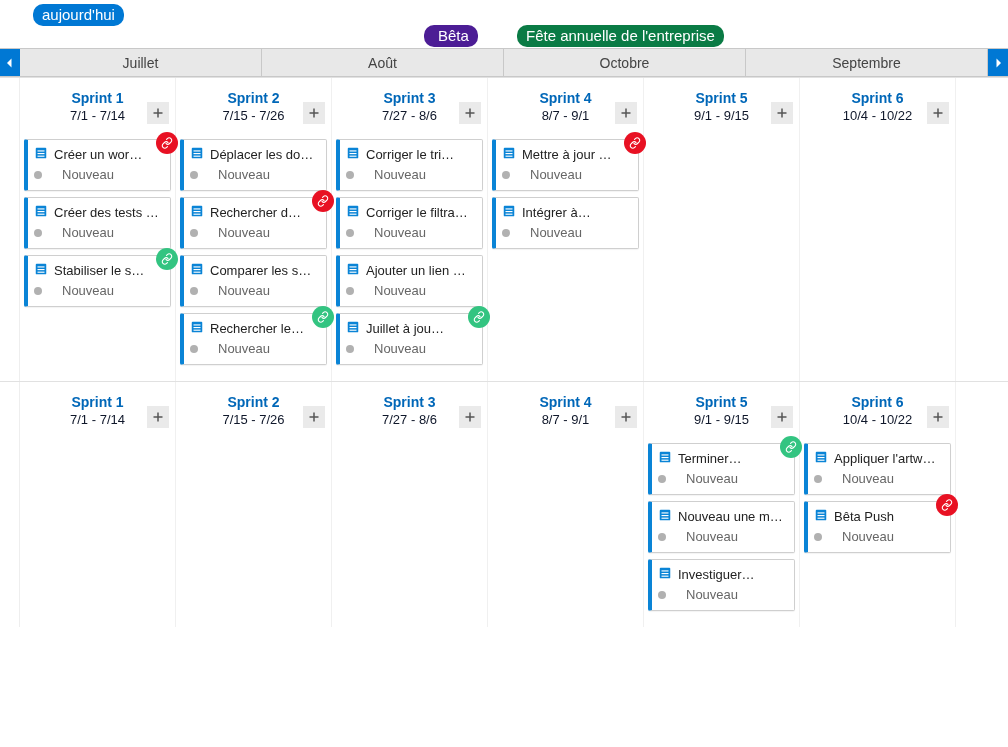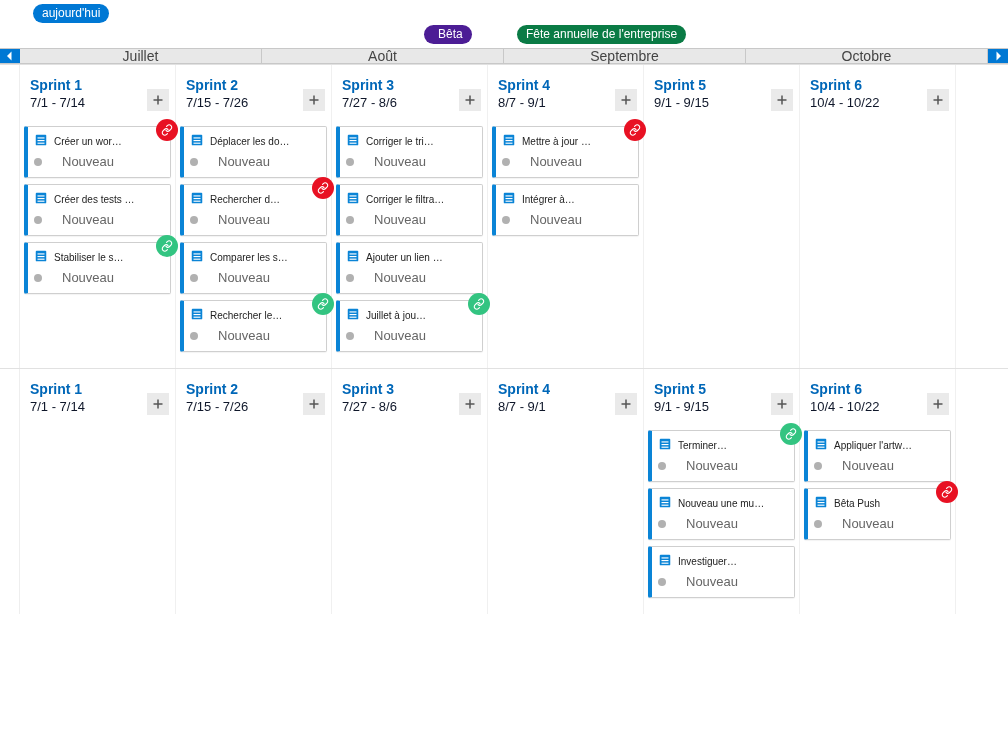--- a/index.html
+++ b/index.html
@@ -10,35 +10,35 @@
     color: #222;
     width: 1008px;
   }
   .top-markers {
     position: relative;
     height: 48px;
     background: #fff;
   }
   .marker-tag {
     position: absolute;
-    font-size: 12px;
+    font-size: 15px;
     color: #fff;
     border-radius: 10px;
     padding: 2px 9px 3px;
     white-space: nowrap;
   }
   .m-blue   { background:#0078d4; top: 4px; }
   .m-red    { background:#0369a1; top: 25px; margin-top: 25px; }
   .m-orange { background:#4c1d95; top: 25px; padding-left: 14px; }
   .m-teal   { background:#0a7b45; top: 25px; }
   .nav-row {
     position: relative;
     display: flex;
     align-items: stretch;
-    height: 16px;
+    height: 29px;
     border-top: 1px solid #c8c8c8;
     border-bottom: 1px solid #c8c8c8;
   }
   .nav-btn {
     flex: 0 0 20px;
     background: #0078d4;
     color: #fff;
     display:flex; align-items:center; justify-content:center;
     cursor:pointer;
   }
@@ -69,20 +69,21 @@
   .lane:first-child { border-top:none; }
   .sprint-col {
     border-right:1px solid #f0f0f0;
     position:relative;
     padding:0;
   }
   .col-w { width:156px; } 
   .sprint-head {
     padding:12px 10px 4px 10px;
     position:relative;
+    text-align:center;
   }
   .sprint-title {
     color:#0067b8;
     font-size:14px;
     font-weight:600;
   }
   .sprint-dates {
     color:#0f172a;
     font-size:13px;
     margin-top:2px;
@@ -105,21 +106,21 @@
     border-radius:2px;
     margin: 6px 4px 6px 0;
     padding:6px 8px 8px 6px;
     position:relative;
     box-shadow:0 1px 1px rgba(0,0,0,.05);
   }
   .card-row1 { display:flex; align-items:center; gap:6px; }
   .card-row1 .doc-icon{ flex:0 0 14px; }
   .doc-icon svg{ width:14px; height:14px; fill:#0a84d6; }
   .card-title {
-    font-size:10px; color:#222;
+    font-size:13px; color:#222;
     white-space:nowrap; overflow:hidden; text-overflow:ellipsis;
     flex:1;
   }
   .card-row2 { display:flex; align-items:center; gap:20px; margin-top:4px;}
   .dot {
     width:8px; height:8px; border-radius:50%;
     background:#b1b1b1; flex:0 0 8px;
   }
   .state { color:#666; font-size:13px; }
   .link-badge {
@@ -151,22 +152,22 @@
 
 <div class="nav-row">
   <div class="nav-btn">
     <svg viewBox="0 0 16 16">
         <path d="M10 2 4 8l6 6V2z"></path>
       </svg>
   </div>
   <div class="months" id="months">
       <div class="month">Juillet</div>
       <div class="month">Août</div>
+      <div class="month">Octobre</div>
       <div class="month">Septembre</div>
-      <div class="month">Octobre</div>
     </div>
   <div class="nav-btn">
     <svg viewBox="0 0 16 16">
         <path d="M6 2l6 6-6 6V2z"></path>
       </svg>
   </div>
 </div>
 
 <div class="lanes" id="lanes">
   <div class="v-lines">

